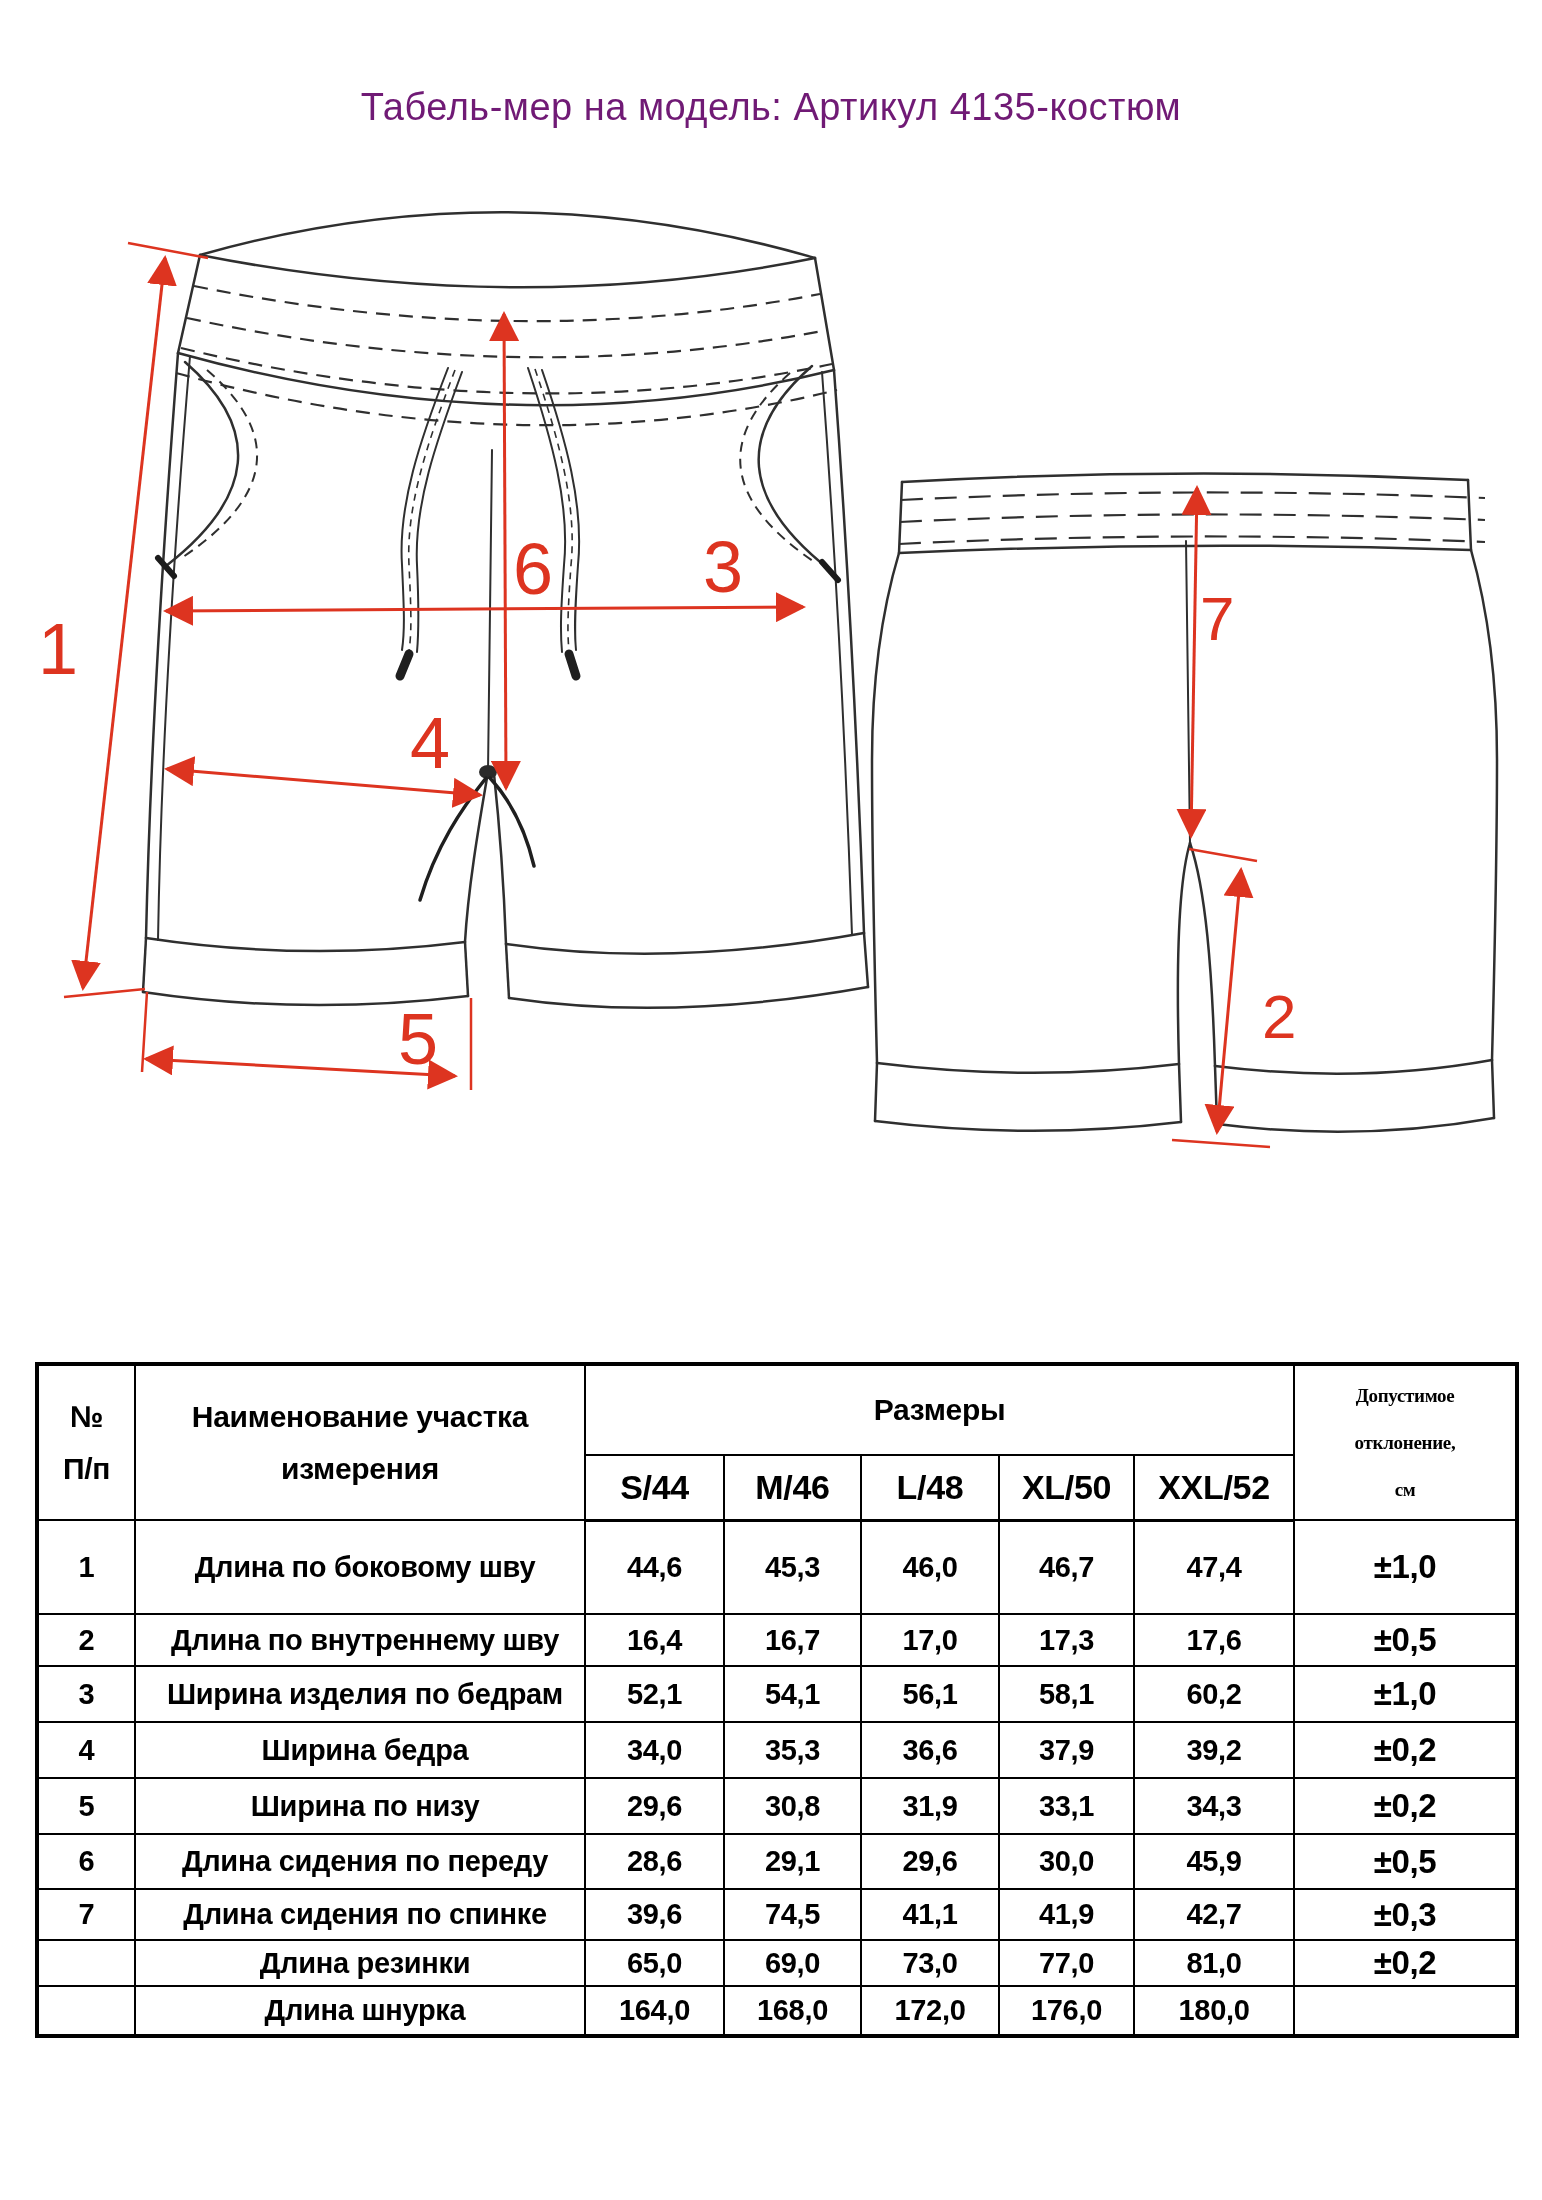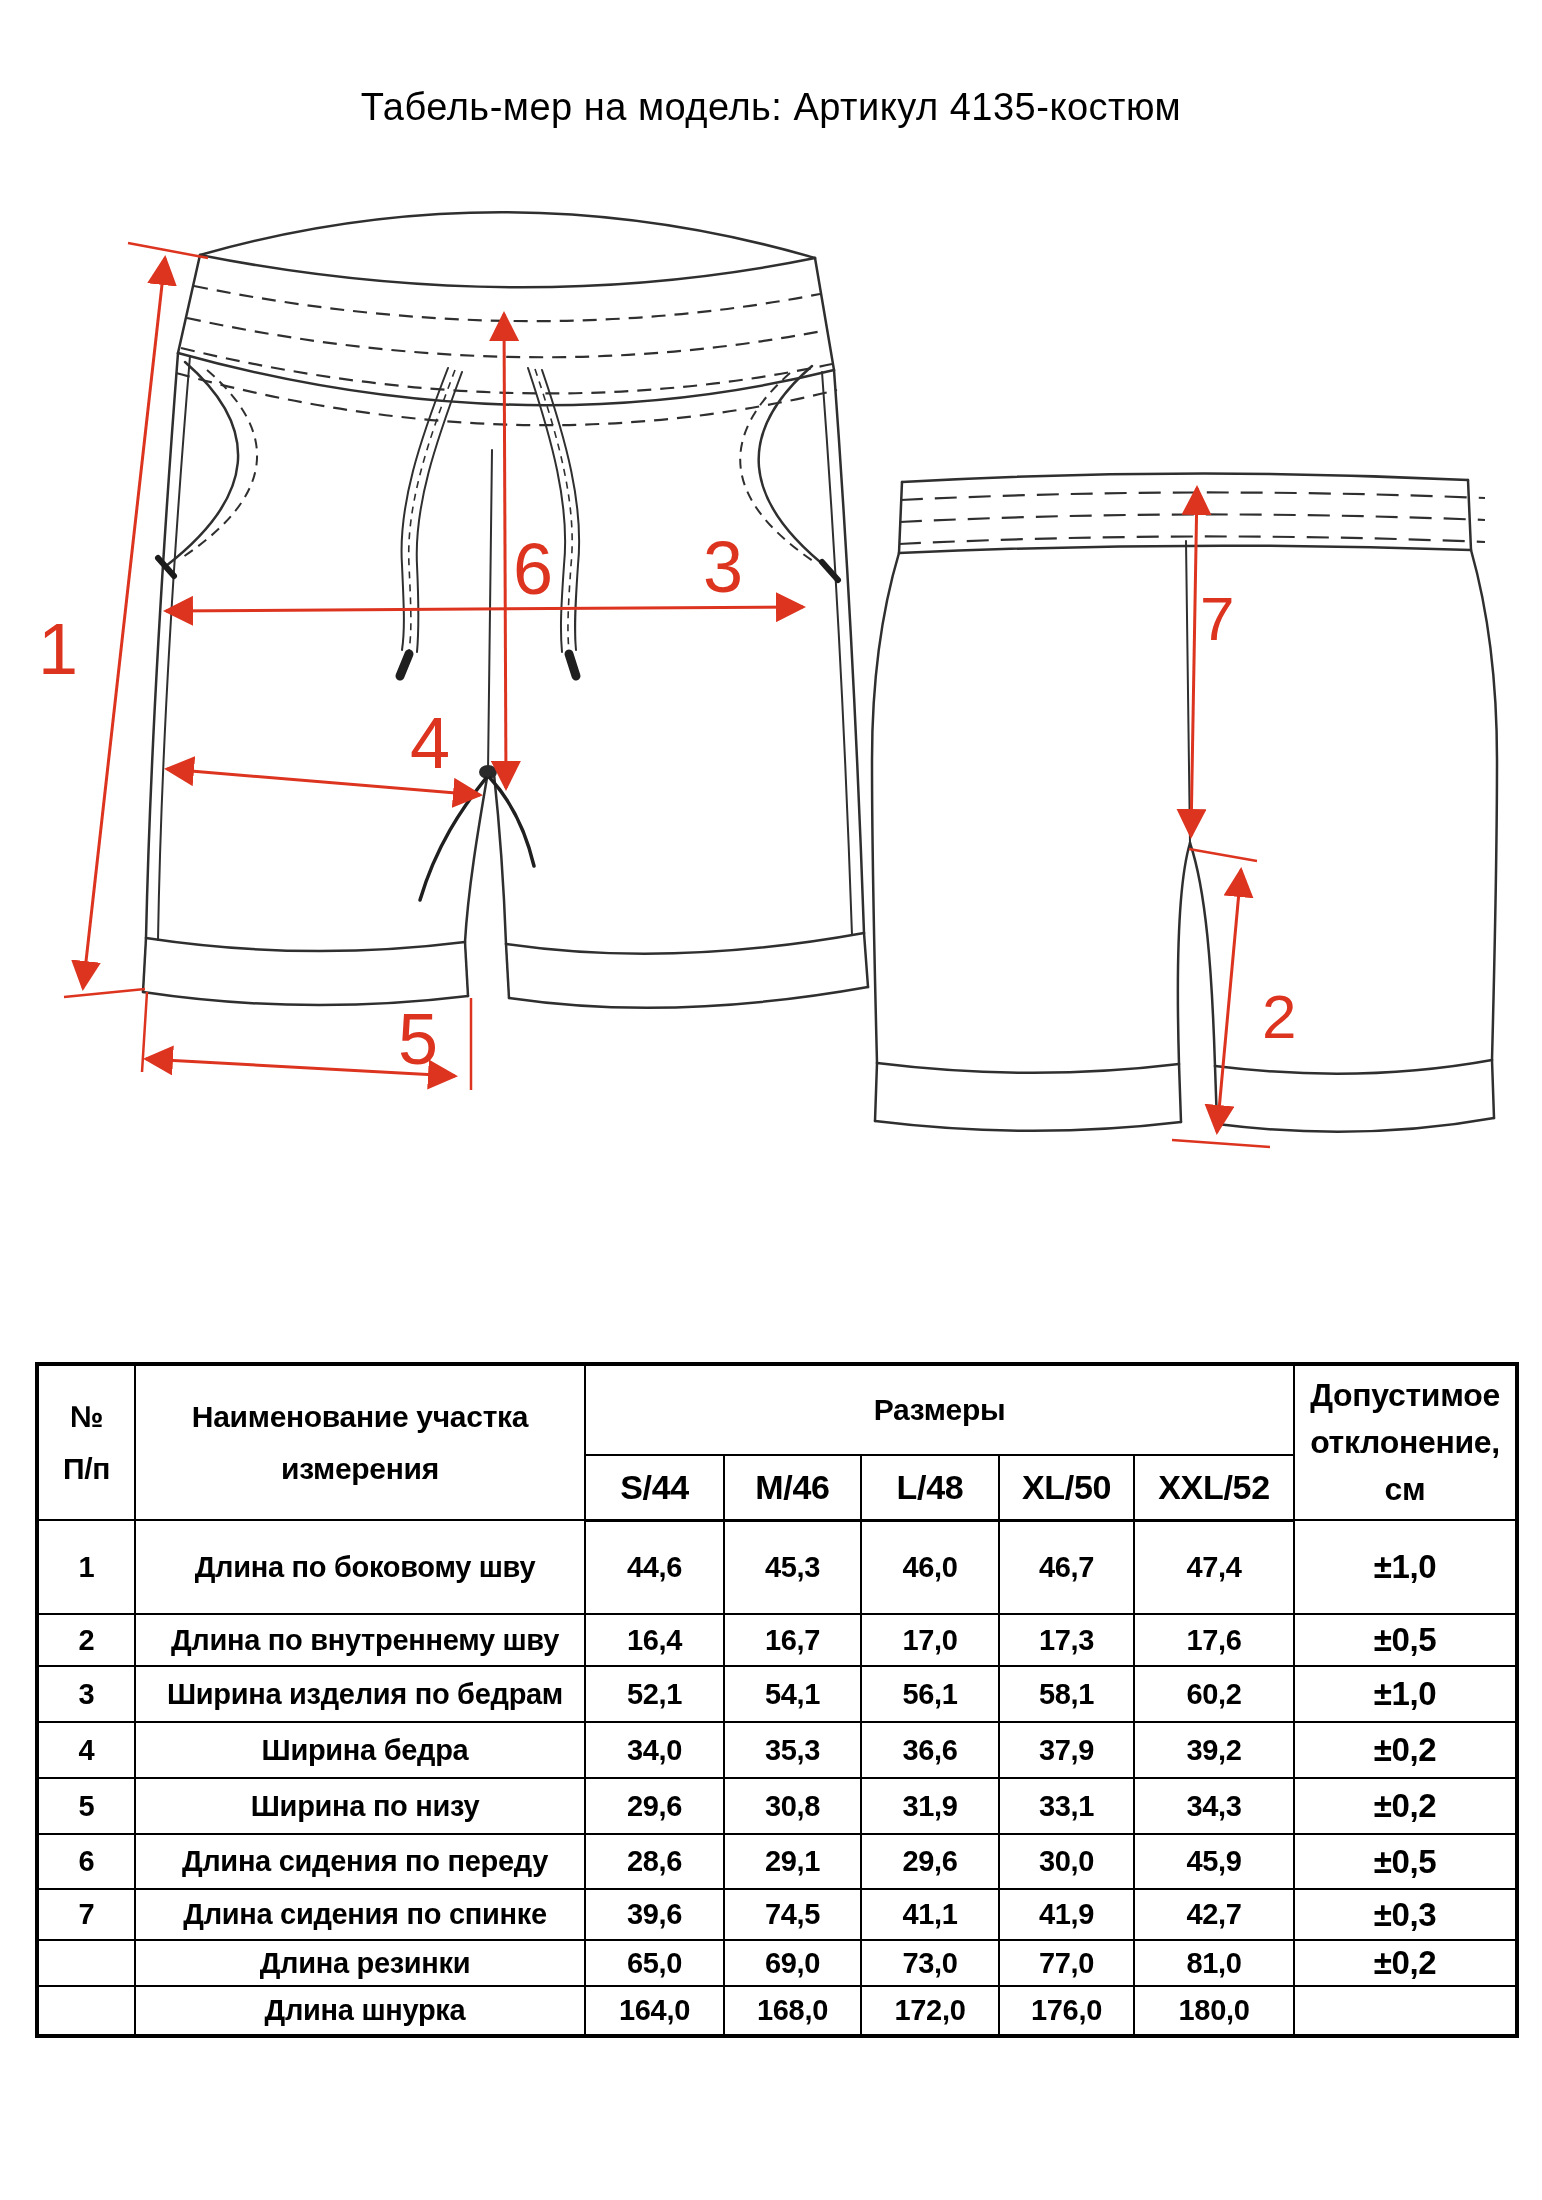--- a/index.html
+++ b/index.html
@@ -4,21 +4,21 @@
 <style>
   :root{ --accent:#dd3420; --ink:#2f2f2f; }
   html,body{margin:0;padding:0;}
   body{
     width:1542px;height:2200px;background:#ffffff;position:relative;
     font-family:"Liberation Sans",sans-serif;color:#000;
   }
   .page{position:absolute;inset:0;overflow:hidden;}
   .title{
     position:absolute;top:86px;left:0;width:1542px;text-align:center;
-    font-size:38px;font-weight:400;color:#000000;letter-spacing:.5px;margin:0;
+    font-size:38px;font-weight:400;color:#701a75;letter-spacing:.5px;margin:0;
   }
   svg.drawing{position:absolute;top:0;left:0;}
   .g-line{fill:none;stroke:var(--ink);stroke-width:2.5;stroke-linecap:round;stroke-linejoin:round;}
   .g-thin{fill:none;stroke:var(--ink);stroke-width:2;stroke-linecap:round;}
   .g-dash{fill:none;stroke:var(--ink);stroke-width:2.2;stroke-dasharray:14 9;}
   .g-dash-b{fill:none;stroke:var(--ink);stroke-width:2.2;stroke-dasharray:22 12;}
   .p-dash{fill:none;stroke:var(--ink);stroke-width:2;stroke-dasharray:10 7;}
   .c-dash{fill:none;stroke:var(--ink);stroke-width:1.6;stroke-dasharray:7 6;}
   .bartack{stroke:#1c1c1c;stroke-width:6;stroke-linecap:round;}
   .aglet{stroke:#1f1f1f;stroke-width:9;stroke-linecap:round;}
@@ -37,21 +37,21 @@
   table.meas th,table.meas td{
     border:2px solid #000;text-align:center;vertical-align:middle;
     padding:0;overflow:hidden;letter-spacing:-0.3px;
   }
   table.meas{border:4px solid #000;}
   thead th{font-weight:bold;font-size:30px;}
   thead tr.row-a{height:91px;}
   thead tr.row-b{height:65px;}
   thead tr.row-b th{font-size:34px;border-bottom:3px solid #000;}
   .hdr-stack div{line-height:52px;}
-  .tol-hdr div{line-height:47px;font-size:32px;}
+  .tol-hdr div{line-height:47px;font-size:19px;font-family:Liberation Serif, serif;}
   tbody td{font-size:29px;font-weight:bold;}
   tbody td.name-cell{text-align:center;padding-left:10px;}
   tbody td.tol-cell{font-size:33px;}
   tbody tr:nth-child(1){height:94px;}
   tbody tr:nth-child(2){height:52px;}
   tbody tr:nth-child(3){height:56px;}
   tbody tr:nth-child(4){height:56px;}
   tbody tr:nth-child(5){height:56px;}
   tbody tr:nth-child(6){height:55px;}
   tbody tr:nth-child(7){height:51px;}

